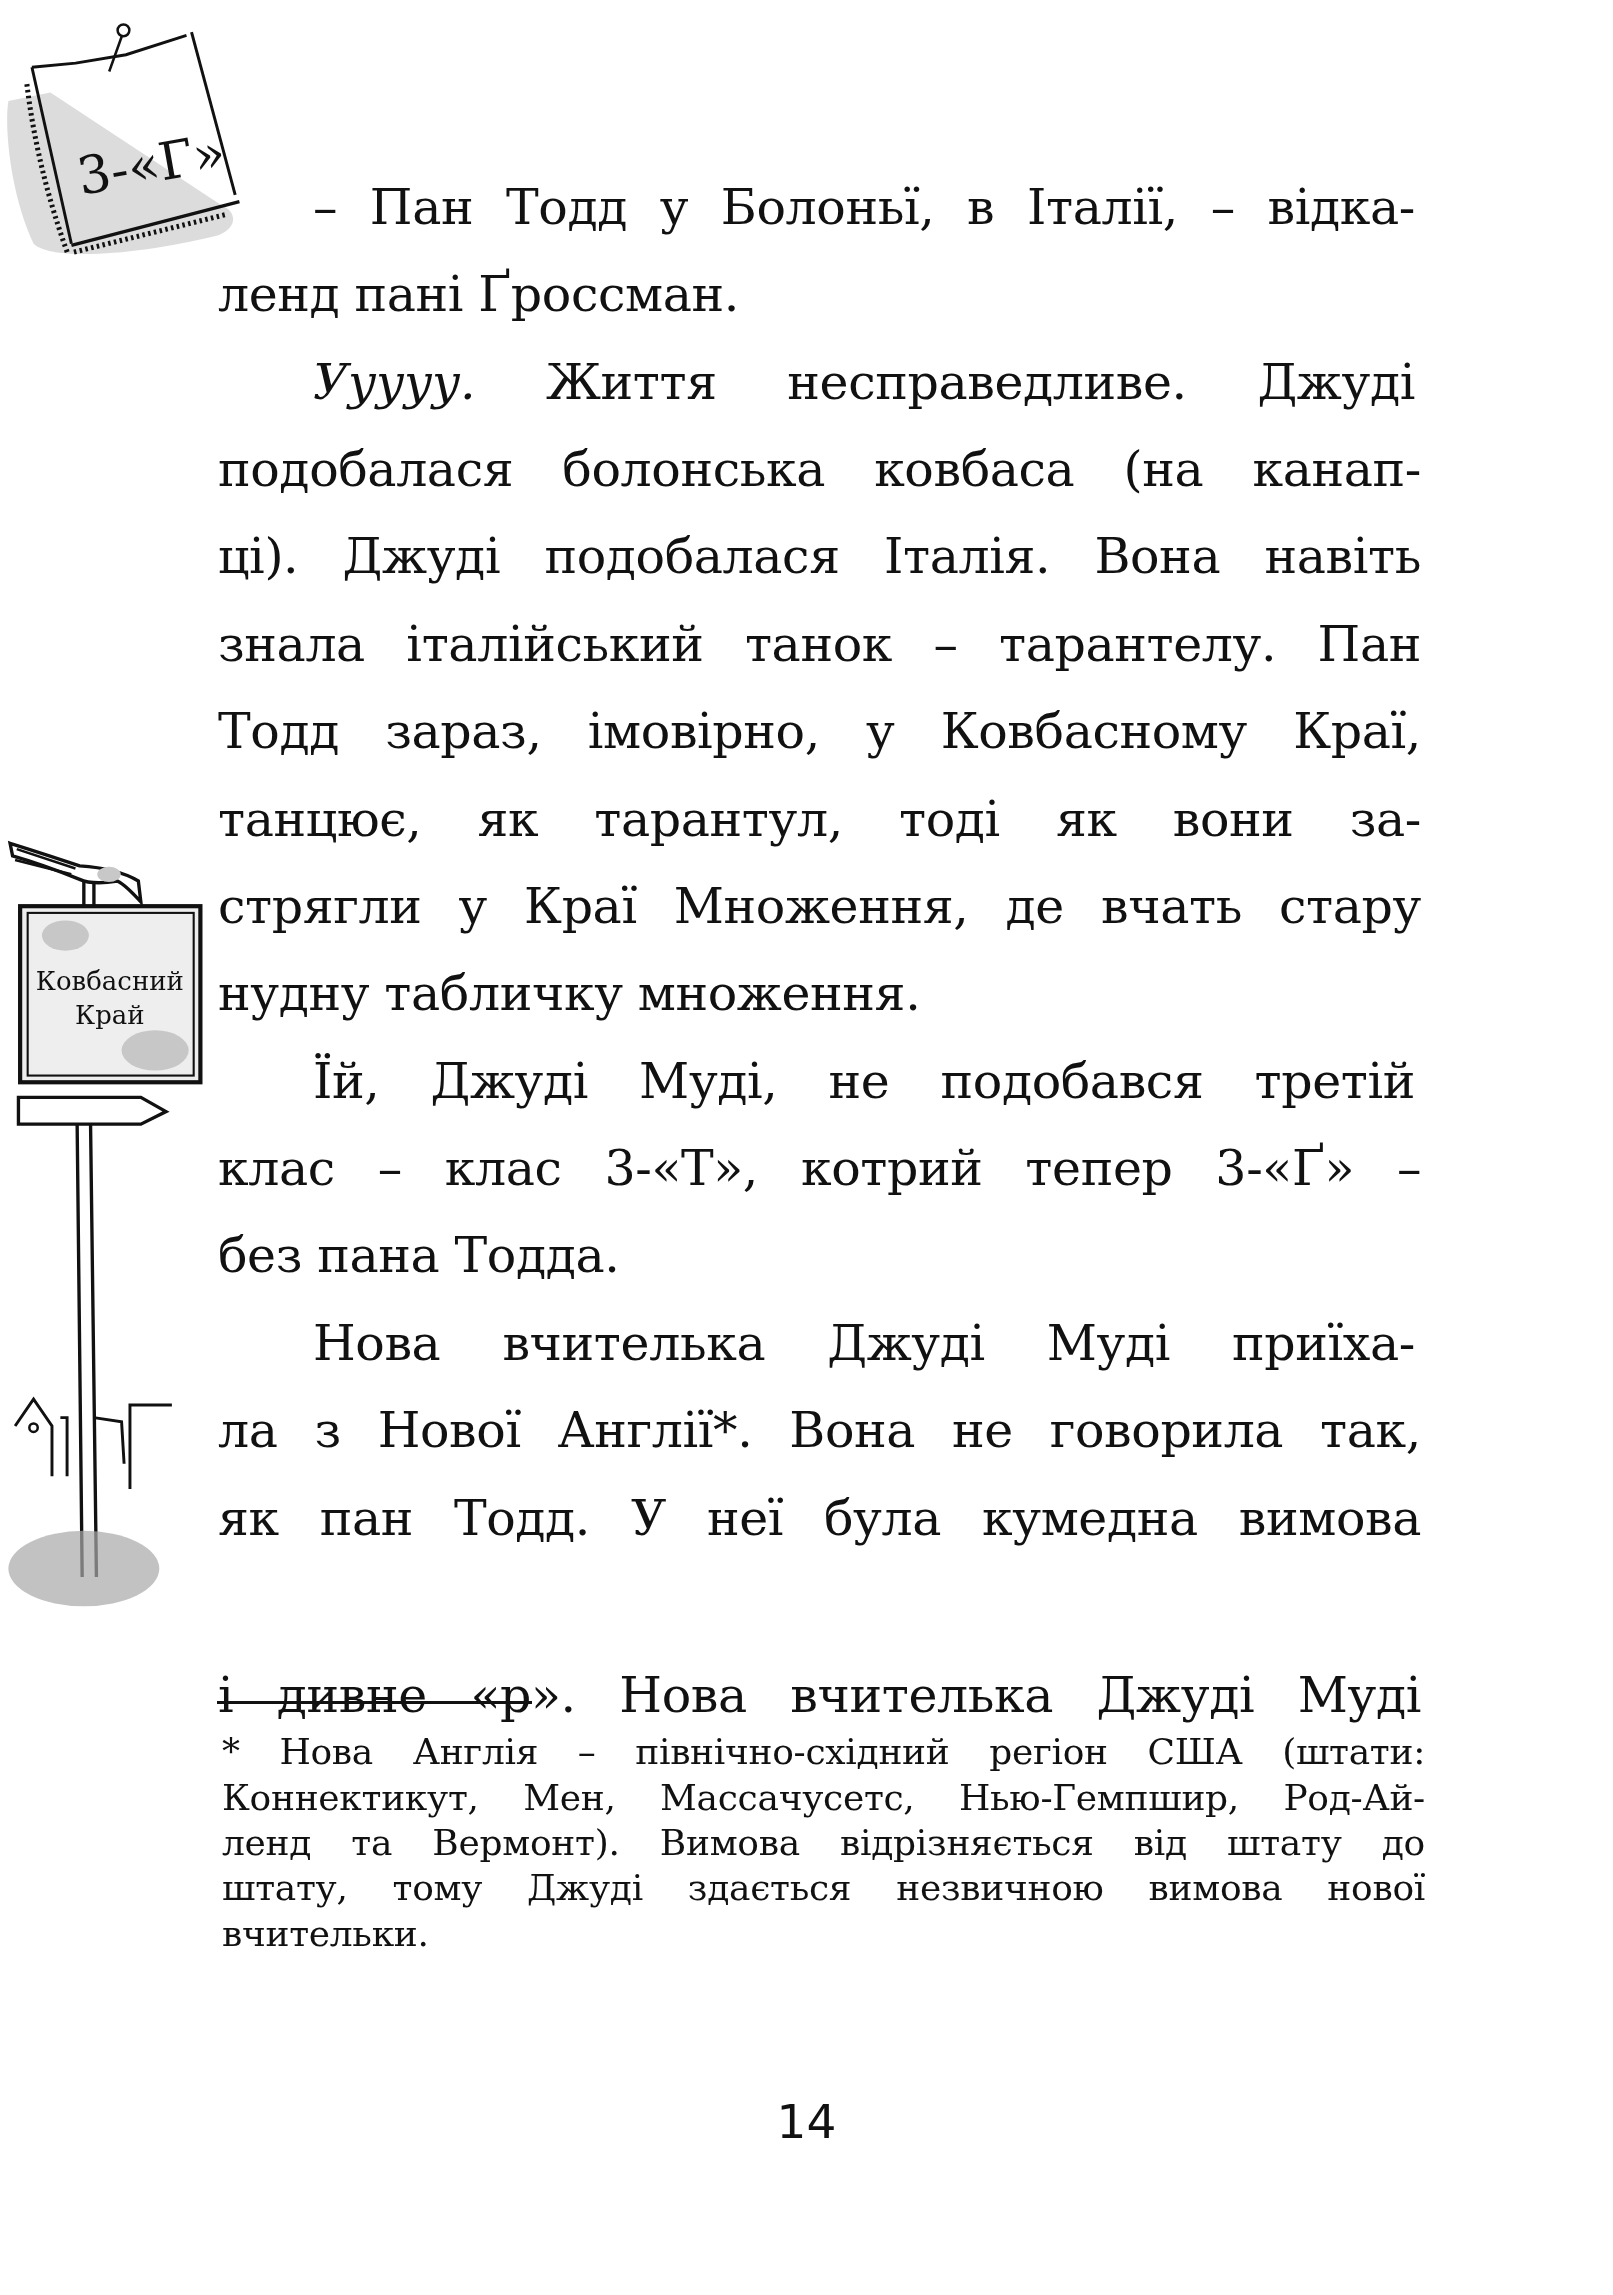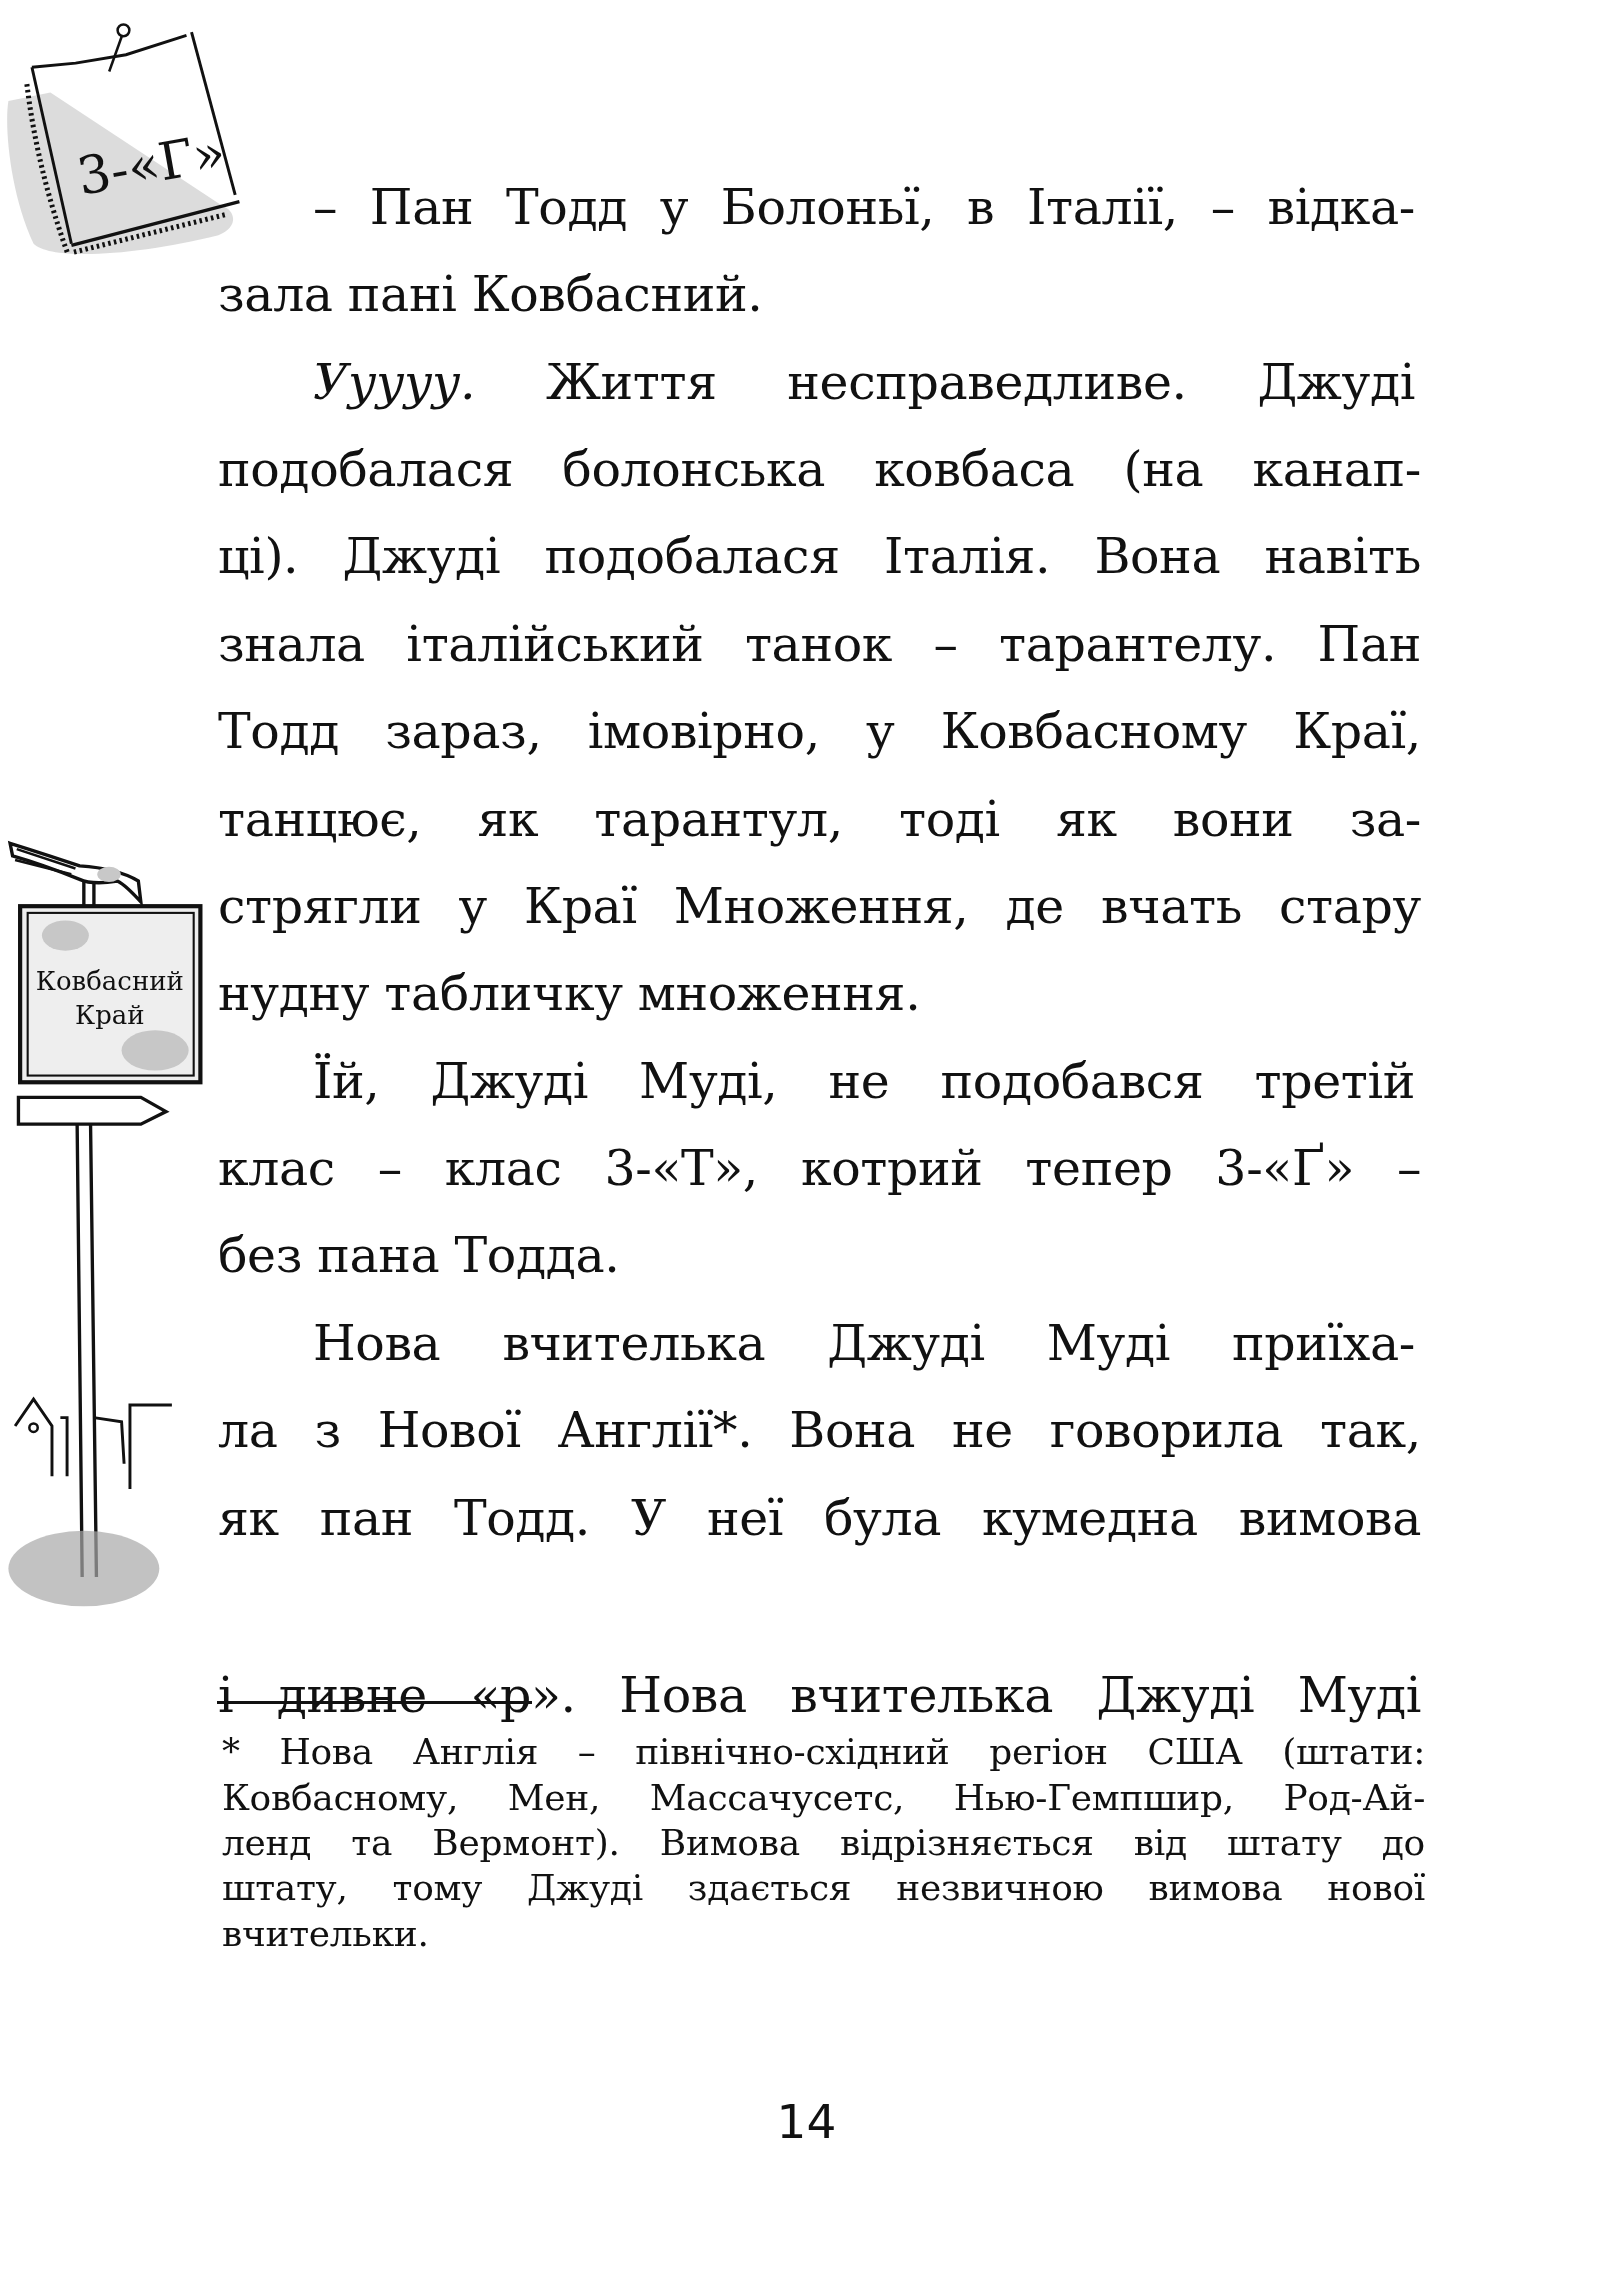--- a/index.html
+++ b/index.html
@@ -71,41 +71,41 @@
     <path d="M72,700 L80,700 L80,770" stroke="#111" stroke-width="3.5" fill="none"></path>
     <path d="M112,700 L145,705 L148,755" stroke="#111" stroke-width="3.5" fill="none"></path>
     <path d="M155,785 L155,685 L205,685" stroke="#111" stroke-width="3.5" fill="none"></path>
     <circle cx="40" cy="712" r="5" fill="none" stroke="#111" stroke-width="3"></circle>
     <ellipse cx="100" cy="880" rx="90" ry="45" fill="#a8a8a8" opacity="0.7"></ellipse>
   </g>
 </svg>
 
 <div class="body-text">
   <div class="line indent" style="top:164px">– Пан Тодд у Болоньї, в Італії, – відка-</div>
-  <div class="line last" style="top:251px">зала пані Ковбасний.</div>
+  <div class="line last" style="top:251px">ленд пані Ґроссман.</div>
   <div class="line indent" style="top:339px"><span class="it">Ууууу.</span><span> Життя несправедливе. Джуді</span></div>
   <div class="line" style="top:426px">подобалася болонська ковбаса (на канап-</div>
   <div class="line" style="top:513px">ці). Джуді подобалася Італія. Вона навіть</div>
   <div class="line" style="top:601px">знала італійський танок – тарантелу. Пан</div>
   <div class="line" style="top:688px">Тодд зараз, імовірно, у Ковбасному Краї,</div>
   <div class="line" style="top:776px">танцює, як тарантул, тоді як вони за-</div>
   <div class="line" style="top:863px">стрягли у Краї Множення, де вчать стару</div>
   <div class="line last" style="top:950px">нудну табличку множення.</div>
   <div class="line indent" style="top:1038px">Їй, Джуді Муді, не подобався третій</div>
   <div class="line" style="top:1125px">клас – клас 3-«Т», котрий тепер 3-«Ґ» –</div>
   <div class="line last" style="top:1212px">без пана Тодда.</div>
   <div class="line indent" style="top:1300px">Нова вчителька Джуді Муді приїха-</div>
   <div class="line" style="top:1387px">ла з Нової Англії*. Вона не говорила так,</div>
   <div class="line" style="top:1475px">як пан Тодд. У неї була кумедна вимова</div>
   <div class="line" style="top:1652px">і дивне «р». Нова вчителька Джуді Муді</div>
 </div>
 
 <div class="rule"></div>
 <div class="fn">
   <div class="fn-line" style="top:1729px">* Нова Англія – північно-східний регіон США (штати:</div>
-  <div class="fn-line" style="top:1775px">Ковбасному, Мен, Массачусетс, Нью-Гемпшир, Род-Ай-</div>
+  <div class="fn-line" style="top:1775px">Коннектикут, Мен, Массачусетс, Нью-Гемпшир, Род-Ай-</div>
   <div class="fn-line" style="top:1820px">ленд та Вермонт). Вимова відрізняється від штату до</div>
   <div class="fn-line" style="top:1865px">штату, тому Джуді здається незвичною вимова нової</div>
   <div class="fn-line last" style="top:1911px">вчительки.</div>
 </div>
 
 <div class="page-number">14</div>
 
 
 </body></html>

